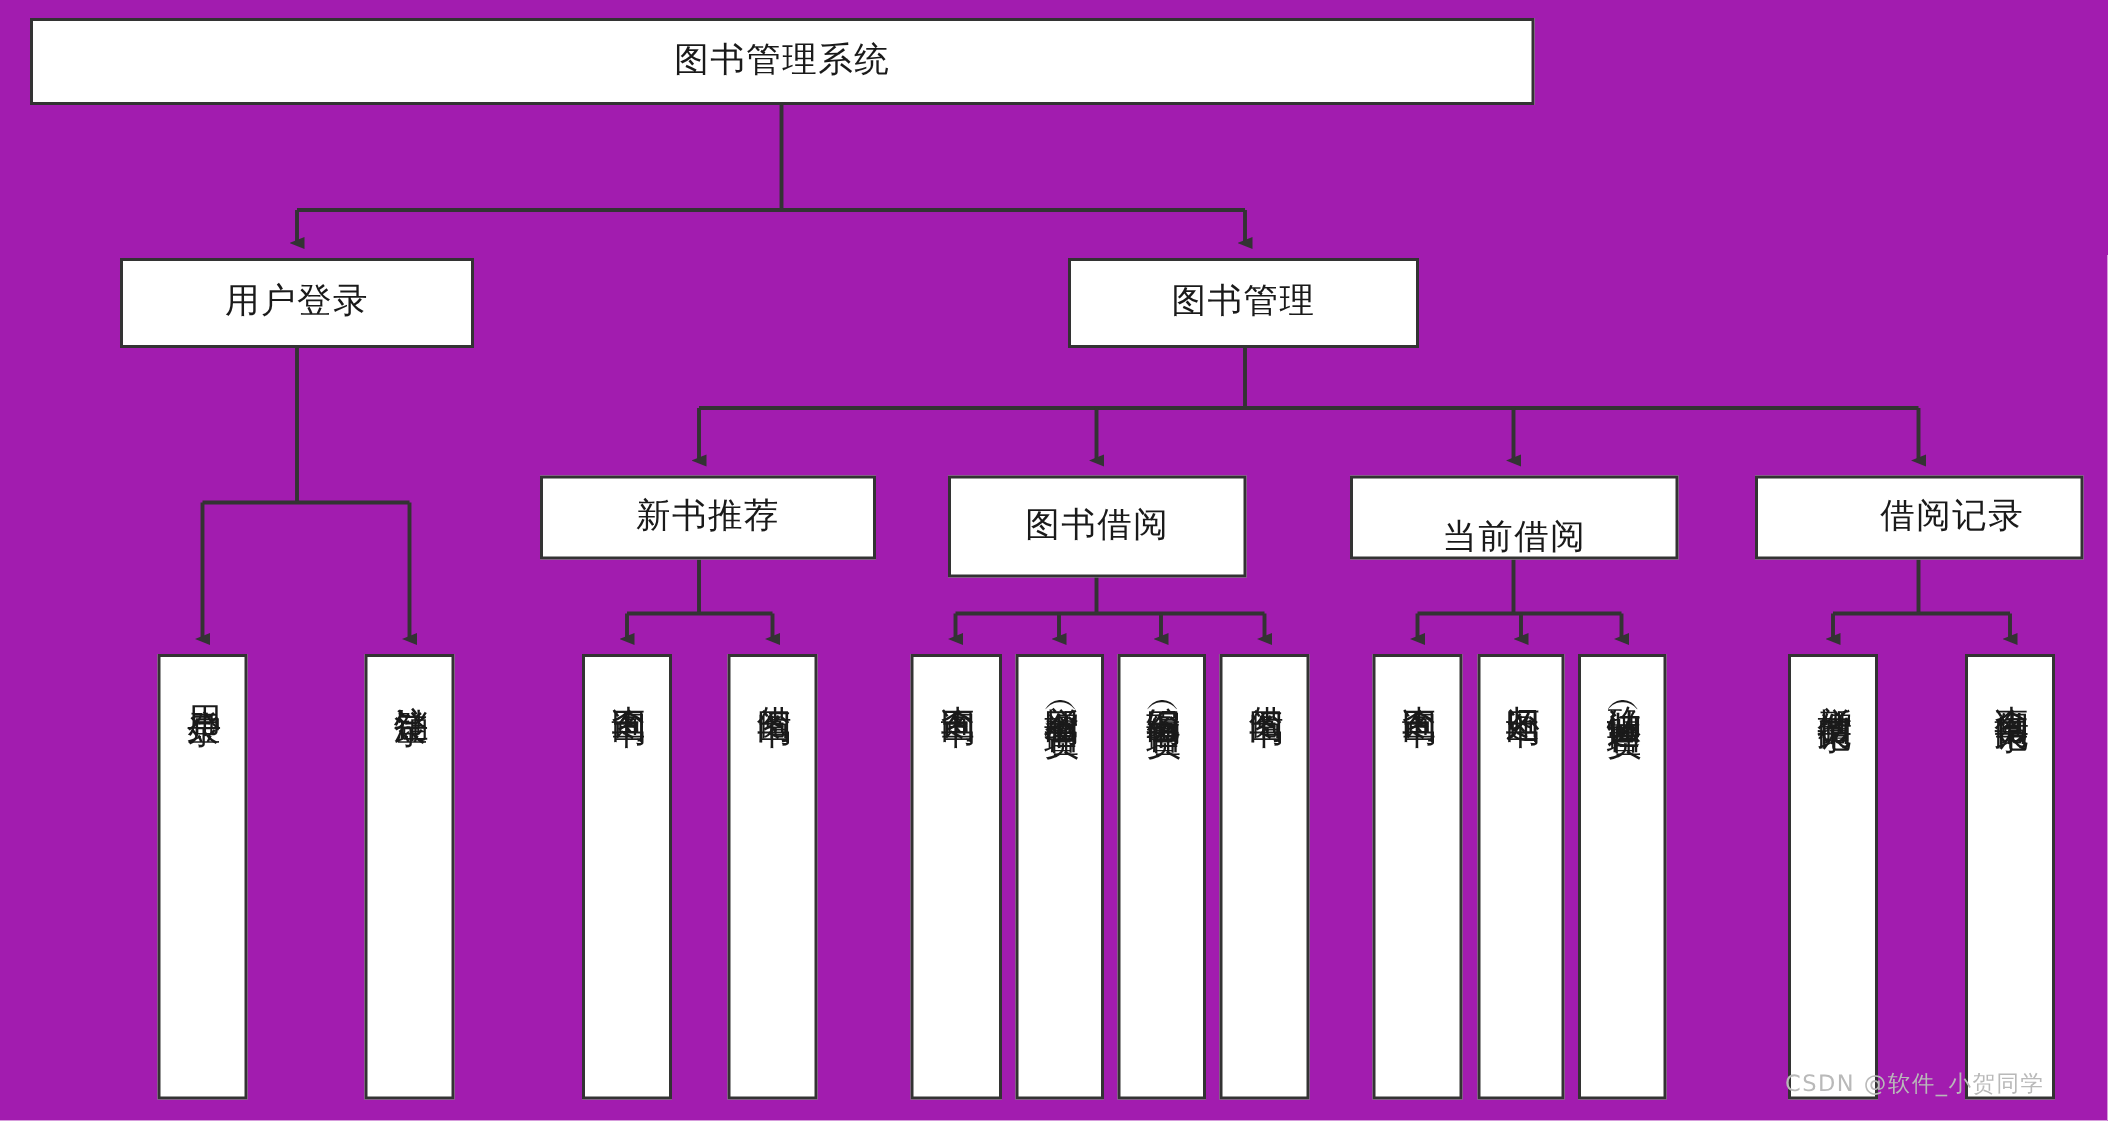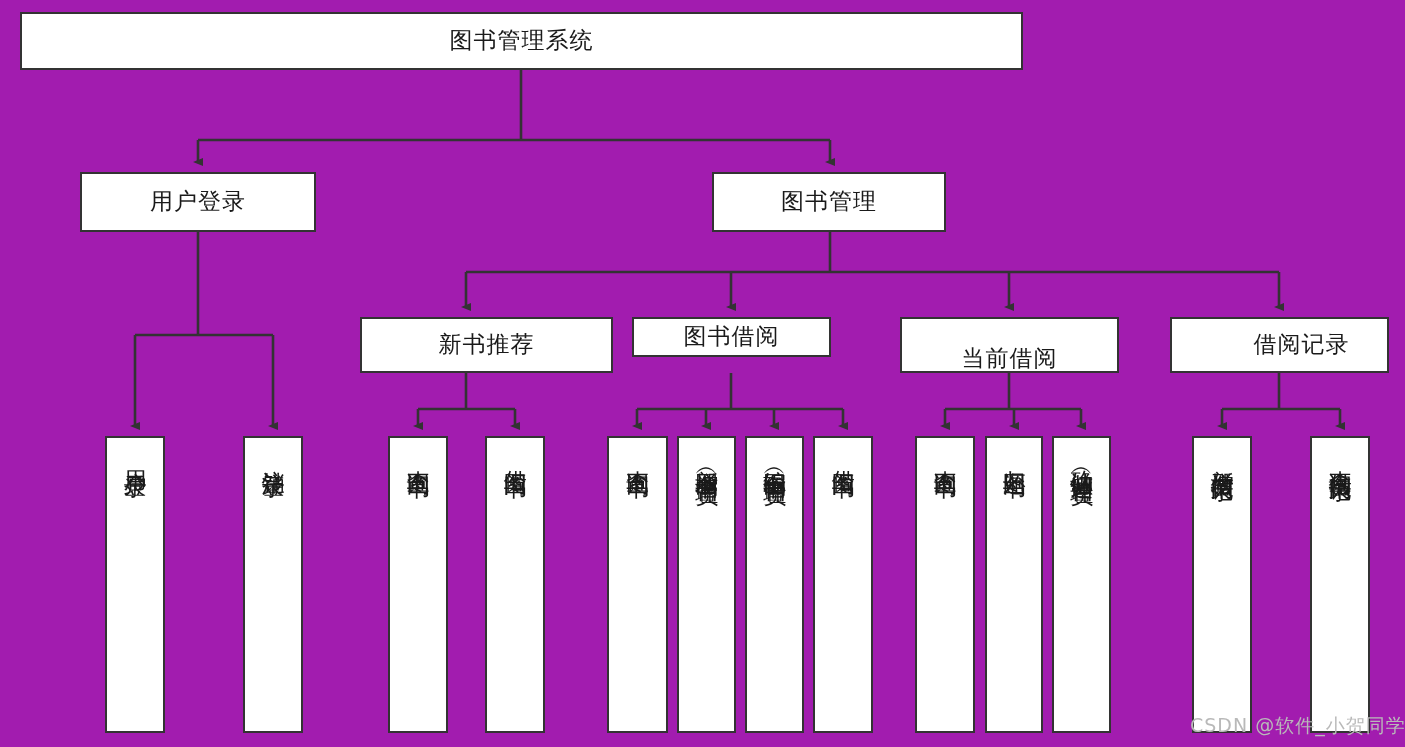--- a/index.html
+++ b/index.html
@@ -50,21 +50,21 @@
     font-size: 23px;
     line-height: 1.45;
     letter-spacing: 2px;
     padding-top: 14px;
     justify-content: flex-start;
     align-items: center;
     white-space: nowrap;
   }
   .watermark {
     position: absolute;
-    font-size: 19px;
+    font-size: 15px;
     color: #b9b9b9;
     letter-spacing: 1px;
     white-space: nowrap;
     pointer-events: none;
   }
 </style>
 </head>
 <body>
 
 <div id="canvas">
@@ -122,24 +122,24 @@
   <div id="nodes-layer">
       <div class="node root horiz" style="left: 20px; top: 12px; width: 1003px; height: 58px;">
         <span>图书管理系统</span>
       </div>
       <div class="node horiz" style="left: 80px; top: 172px; width: 236px; height: 60px;">
         <span>用户登录</span>
       </div>
       <div class="node horiz" style="left: 712px; top: 172px; width: 234px; height: 60px;">
         <span>图书管理</span>
       </div>
-      <div class="node horiz" style="left: 360px; top: 317px; width: 253px; height: 56px;">
+      <div class="node horiz" style="left: 360px; top: 317px; width: 224px; height: 56px;">
         <span>新书推荐</span>
       </div>
-      <div class="node horiz" style="left: 632px; top: 317px; width: 199px; height: 40px;">
+      <div class="node horiz" style="left: 632px; top: 317px; width: 199px; height: 68px;">
         <span>图书借阅</span>
       </div>
       <div class="node horiz" style="left: 900px; top: 317px; width: 219px; height: 56px; align-items: flex-end;">
         <span>当前借阅</span>
       </div>
       <div class="node horiz" style="left: 1170px; top: 317px; width: 219px; height: 56px; padding-left: 44px;">
         <span>借阅记录</span>
       </div>
       <div class="node vert" style="left: 105px; top: 436px; width: 60px; height: 297px;">
         <span>用户登录</span>

